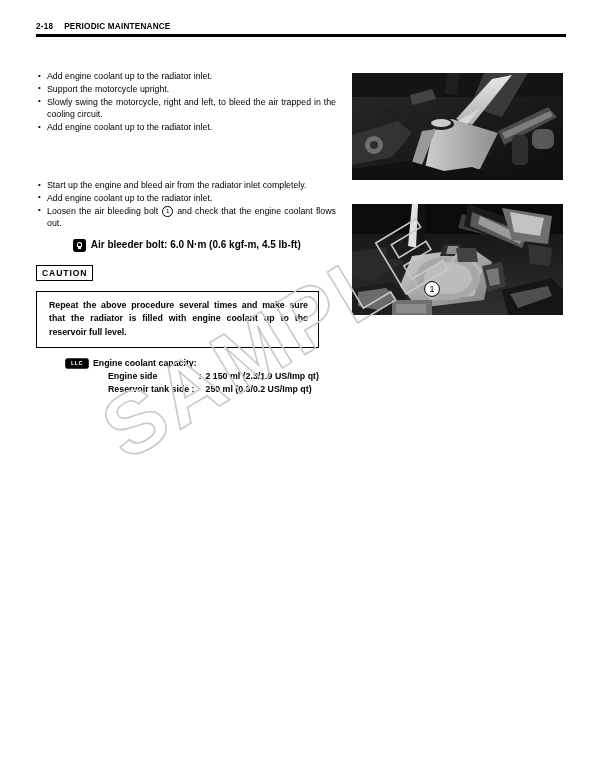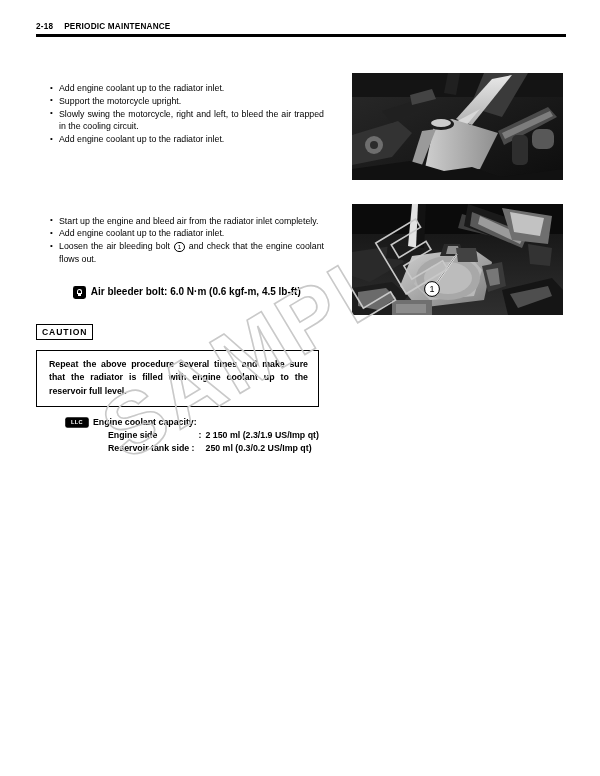--- a/index.html
+++ b/index.html
@@ -60,21 +60,21 @@
   .section-title {
     font-size: 9.1px;
     font-weight: bold;
     letter-spacing: 0.15px;
     margin: 0 0 3px 0;
     line-height: 12px;
   }
 
   ul.bullets {
     list-style: none;
-    margin: 12px;
+    margin: 0;
     padding: 0;
   }
   ul.bullets li {
     position: relative;
     padding-left: 11px;
     font-size: 8.8px;
     line-height: 12.4px;
     margin: 0 0 0.5px 0;
     text-align: justify;
     text-justify: inter-word;

